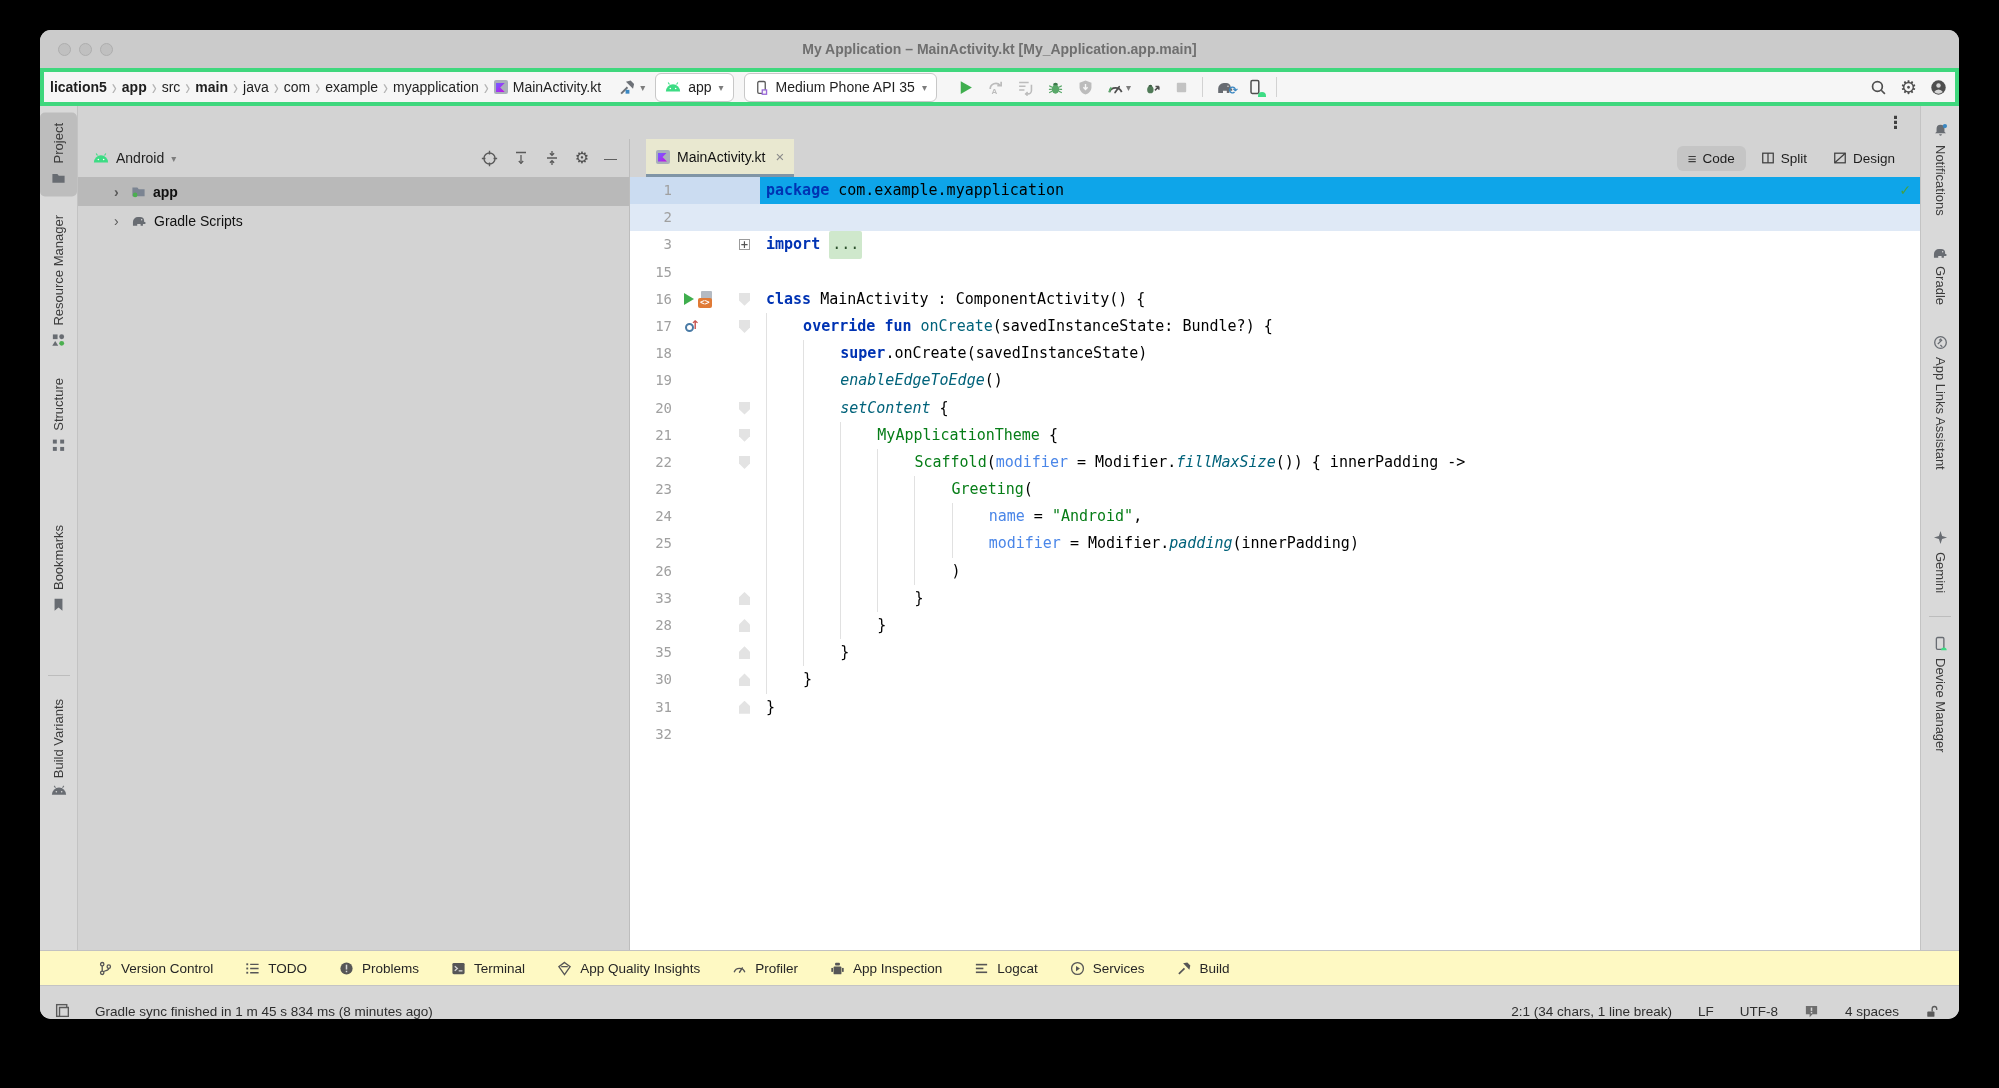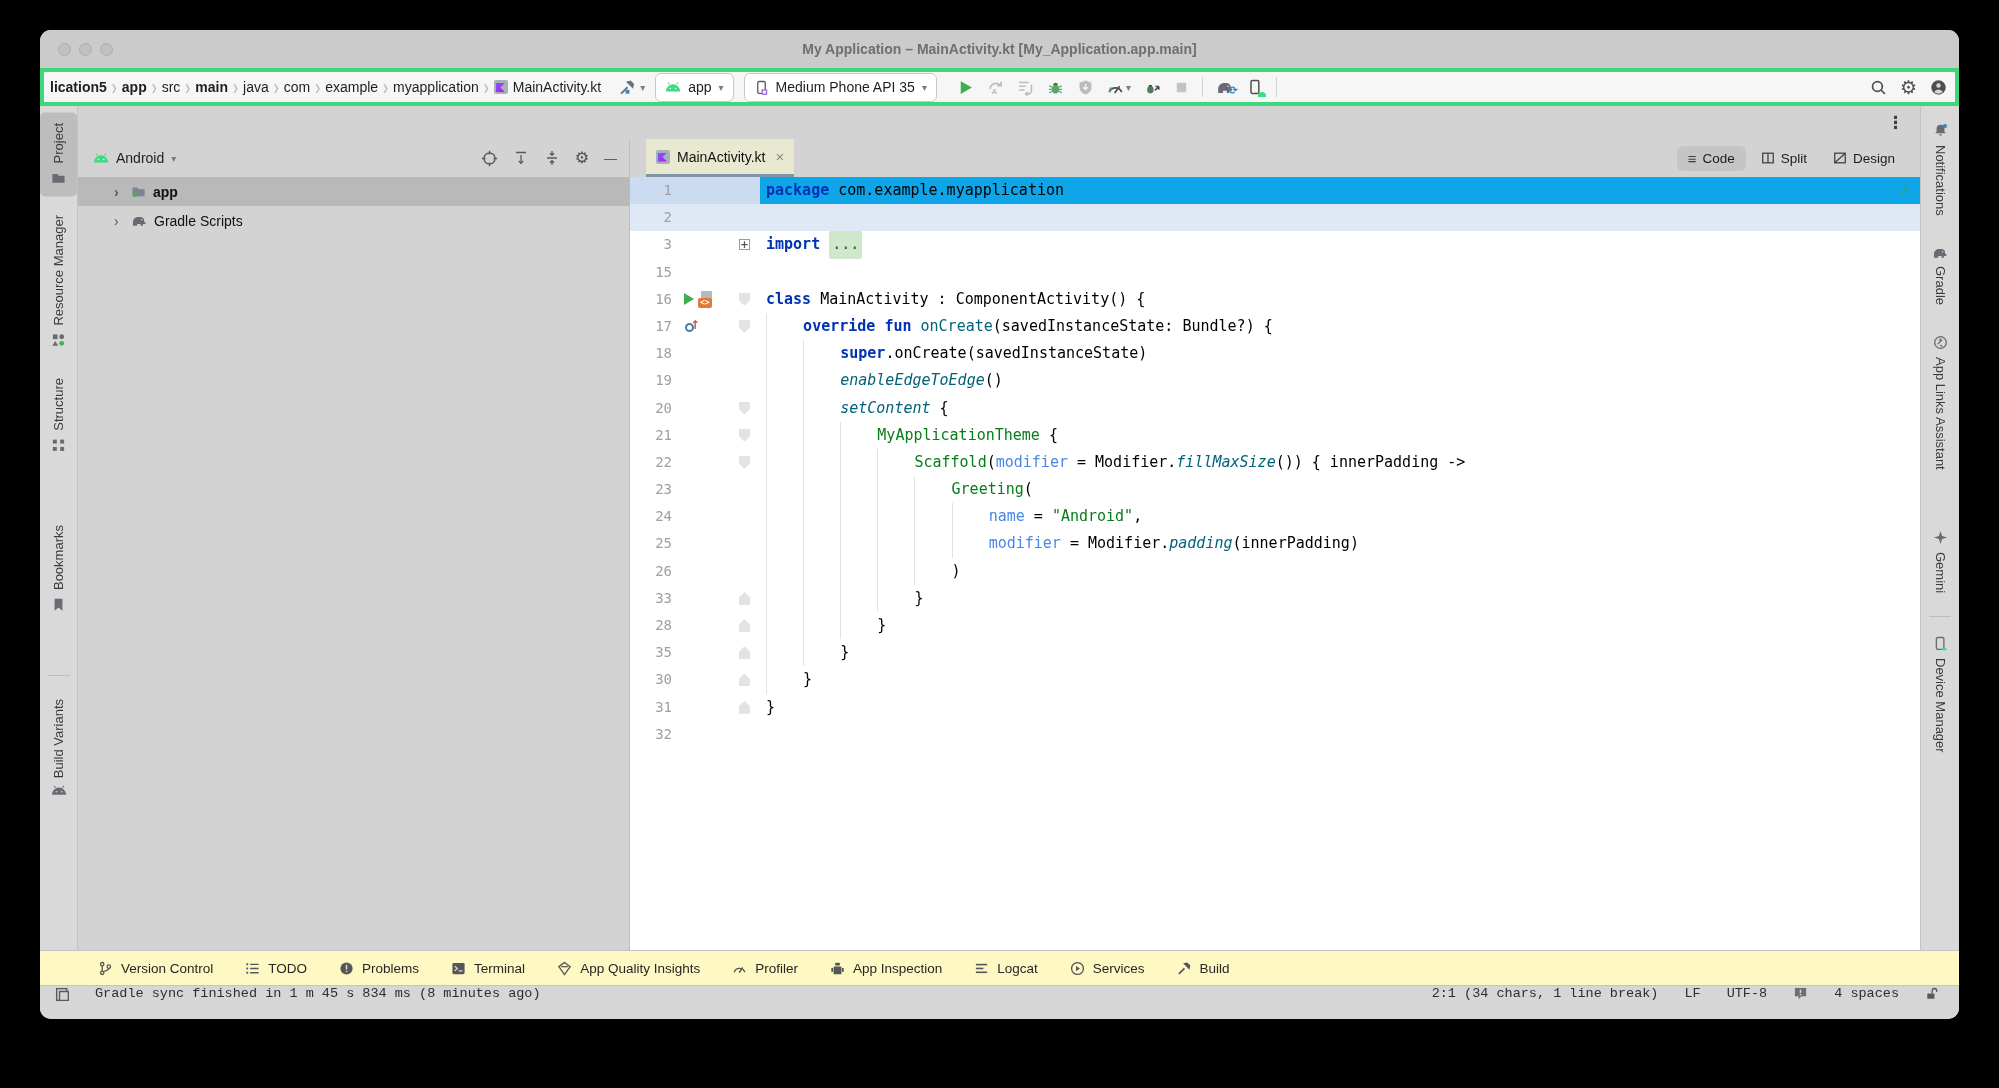--- a/index.html
+++ b/index.html
@@ -106,22 +106,22 @@
   .fold{flex:none;}
   .fold.open{width:11px;height:13px;background:#e3e3e3;clip-path:polygon(0 0,100% 0,100% 58%,50% 100%,0 58%);}
   .fold.close{width:11px;height:13px;background:#e3e3e3;clip-path:polygon(0 42%,50% 0,100% 42%,100% 100%,0 100%);}
   .fold.plus{width:11px;height:11px;border:1px solid #9b9b9b;background:#fff;color:#555;
     font:700 10px/10px "DejaVu Sans",sans-serif;text-align:center;box-sizing:border-box;}
   .insp{position:absolute;top:3px;right:10px;color:#43a047;font-size:16px;font-weight:800;}
   
   .bottombar{height:34px;flex:none;background:#fef9c3;border-top:1px solid #c2c2c2;display:flex;align-items:center;
     padding-left:58px;gap:32px;}
   .btab{display:flex;align-items:center;gap:8px;font-size:13.5px;color:#262626;cursor:default;}
-  .statusbar{height:33px;flex:none;background:#d6d6d6;border-top:1px solid #c4c4c4;display:flex;align-items:flex-start;
-    padding:0 20px 0 14px;font-size:13.5px;color:#2e2e2e;font-family:Liberation Mono, monospace;}
+  .statusbar{height:33px;flex:none;background:#d6d6d6;border-top:1px solid #c4c4c4;display:flex;align-items:flex-end;
+    padding:0 20px 0 14px;font-size:13.5px;color:#2e2e2e;}
   .sb-msg{margin-left:24px;}
   .sb-right{margin-left:auto;display:flex;align-items:center;gap:26px;}
   .sb-item{cursor:default;}
   .icn{display:inline-flex;align-items:center;justify-content:center;flex:none;}
 </style>
 </head>
 <body>
 
 <div class="stage">
   <div class="window">

